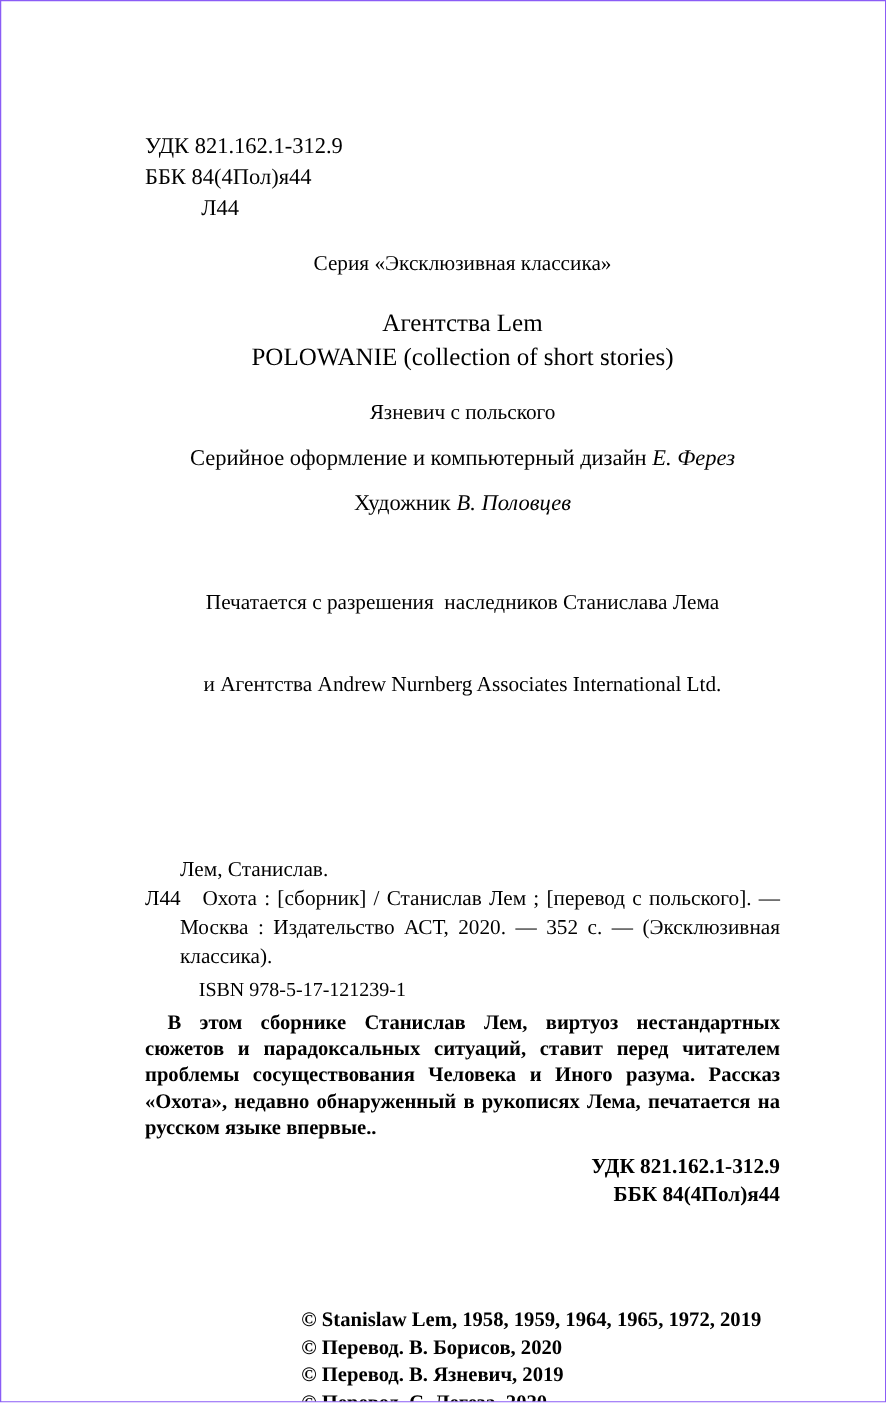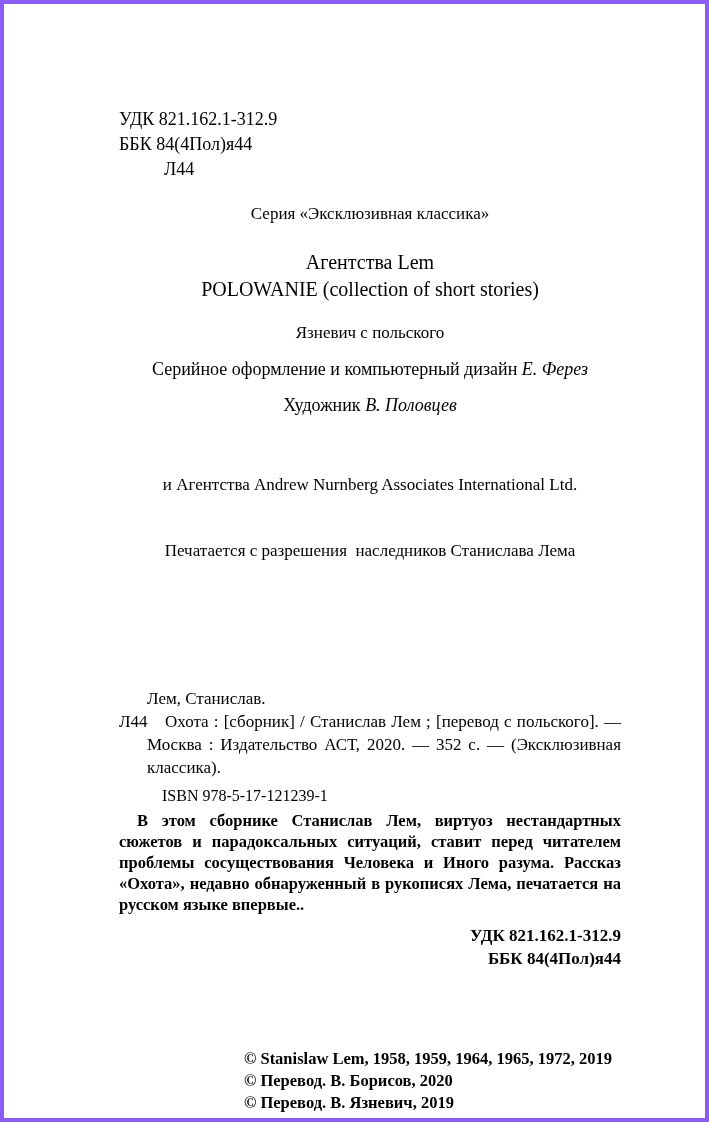--- a/index.html
+++ b/index.html
@@ -9,21 +9,21 @@
     width: 709px;
     height: 1122px;
     font-family: "Liberation Serif", "DejaVu Serif", serif;
     color: #000000;
     position: relative;
   }
   .page {
     width: 709px;
     height: 1122px;
     background: #ffffff;
-    border: 4px solid #8b5cf6;
+    border: 1px solid #8b5cf6;
     padding: 103px 84px 12px 115px;
     overflow: hidden;
   }
   .top-codes {
     font-size: 18px;
     line-height: 25px;
   }
   .code-indent { margin-left: 45px; }
   .center { text-align: center; }
   .series-line {
@@ -130,22 +130,22 @@
     <span>Серийное оформление и компьютерный дизайн</span>
     <span class="name">Е. Ферез</span>
   </div>
 
   <div class="credit center">
     <span>Художник</span>
     <span class="name">В. Половцев</span>
   </div>
 
   <div class="permission center">
+    <div>Печатается с разрешения  наследников Станислава Лема</div>
     <div>и Агентства Andrew Nurnberg Associates International Ltd.</div>
-    <div>Печатается с разрешения  наследников Станислава Лема</div>
   </div>
 
   <div>
     <div class="catalog-heading">Лем, Станислав.</div>
     <div class="catalog-entry">
       <span class="catalog-code">Л44</span>
       <span>Охота : [сборник] / Станислав Лем ; [перевод с польского]. — Москва : Издательство АСТ, 2020. — 352 с. — (Эксклюзивная классика).</span>
     </div>
     <div class="isbn">ISBN 978-5-17-121239-1</div>
     <div class="annotation">В этом сборнике Станислав Лем, виртуоз нестандартных сюжетов и парадоксальных ситуаций, ставит перед читателем проблемы сосуществования Человека и Иного разума. Рассказ «Охота», недавно обнаруженный в рукописях Лема, печатается на русском языке впервые..</div>

